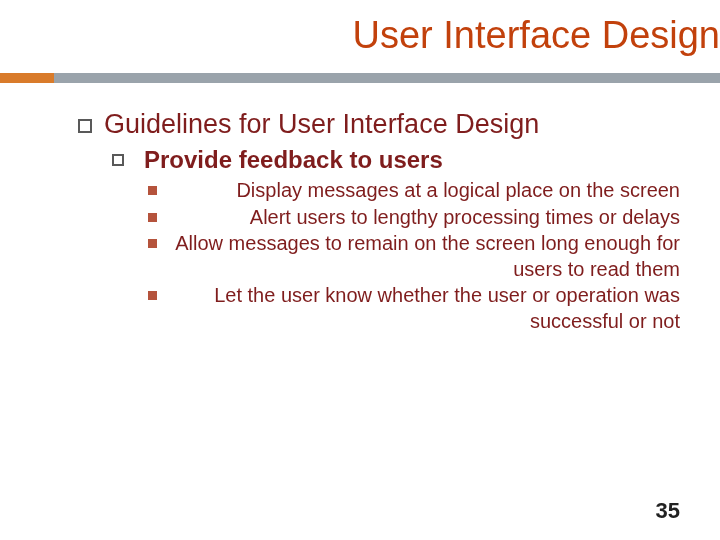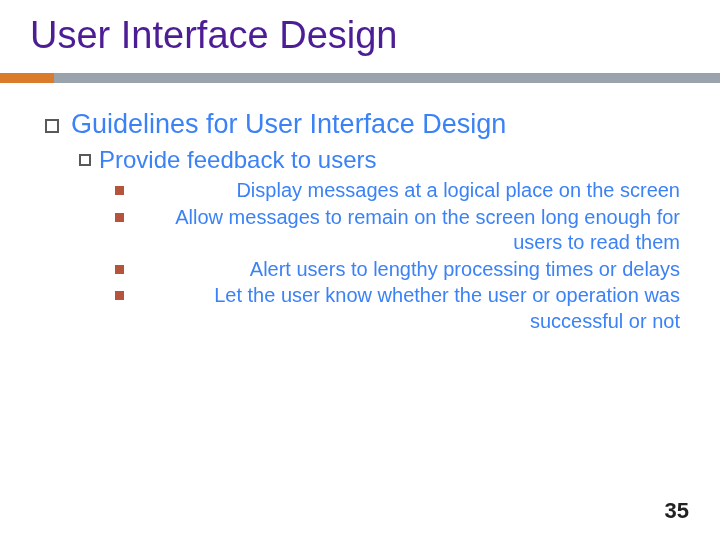--- a/index.html
+++ b/index.html
@@ -7,22 +7,23 @@
     width: 720px;
     height: 540px;
     background: #ffffff;
     font-family: Arial, Helvetica, sans-serif;
     position: relative;
     overflow: hidden;
   }
   .title {
     font-size: 38px;
     font-weight: 400;
-    color: #4c1d95;
+    color: #c2410c;
     padding: 14px 0 10px 30px;
+    text-align: right;
   }
   .bar-wrap {
     width: 100%;
     height: 10px;
     position: relative;
     margin-top: 6px;
   }
   .bar-grey {
     position: absolute;
     left: 0; right: 0; top: 0;
@@ -30,41 +31,42 @@
     background: #9aa3ab;
   }
   .bar-orange {
     position: absolute;
     left: 0; top: 0;
     width: 54px;
     height: 10px;
     background: #d97b2a;
   }
   .content {
-    padding: 26px 40px 0 45px;
-    color: #3b82f6;
+    padding: 26px 40px 0 78px;
+    color: #7f1d1d;
   }
   .lvl1 {
     display: flex;
     align-items: flex-start;
     gap: 12px;
     font-size: 27px;
   }
   .lvl1 .mk {
     width: 14px; height: 14px;
     border: 2px solid #595959;
     margin-top: 10px;
     flex: 0 0 auto;
   }
   .lvl2 {
     display: flex;
     align-items: flex-start;
-    gap: 8px;
+    gap: 20px;
     font-size: 24px;
     margin: 6px 0 4px 34px;
+    font-weight: bold;
   }
   .lvl2 .mk {
     width: 12px; height: 12px;
     border: 2px solid #595959;
     margin-top: 8px;
     flex: 0 0 auto;
   }
   .lvl3-wrap {
     margin-left: 70px;
     font-size: 20px;
@@ -80,21 +82,21 @@
     content: '';
     position: absolute;
     left: 0;
     top: 8px;
     width: 9px;
     height: 9px;
     background: #b5533c;
   }
   .page-num {
     position: absolute;
-    right: 31px;
+    right: 40px;
     bottom: 16px;
     font-size: 22px;
     font-weight: bold;
     color: #222;
   }
 </style>
 </head>
 <body>
 
 <div class="title">User Interface Design</div>
@@ -108,19 +110,19 @@
   <div class="lvl1">
     <span class="mk"></span>
     <span>Guidelines for User Interface Design</span>
   </div>
   <div class="lvl2">
     <span class="mk"></span>
     <span>Provide feedback to users</span>
   </div>
   <div class="lvl3-wrap">
     <div class="lvl3">Display messages at a logical place on the screen</div>
+    <div class="lvl3">Alert users to lengthy processing times or delays</div>
     <div class="lvl3">Allow messages to remain on the screen long enough for users to read them</div>
-    <div class="lvl3">Alert users to lengthy processing times or delays</div>
     <div class="lvl3">Let the user know whether the user or operation was successful or not</div>
   </div>
 </div>
 
 <div class="page-num">35</div>
 
 </body></html>

